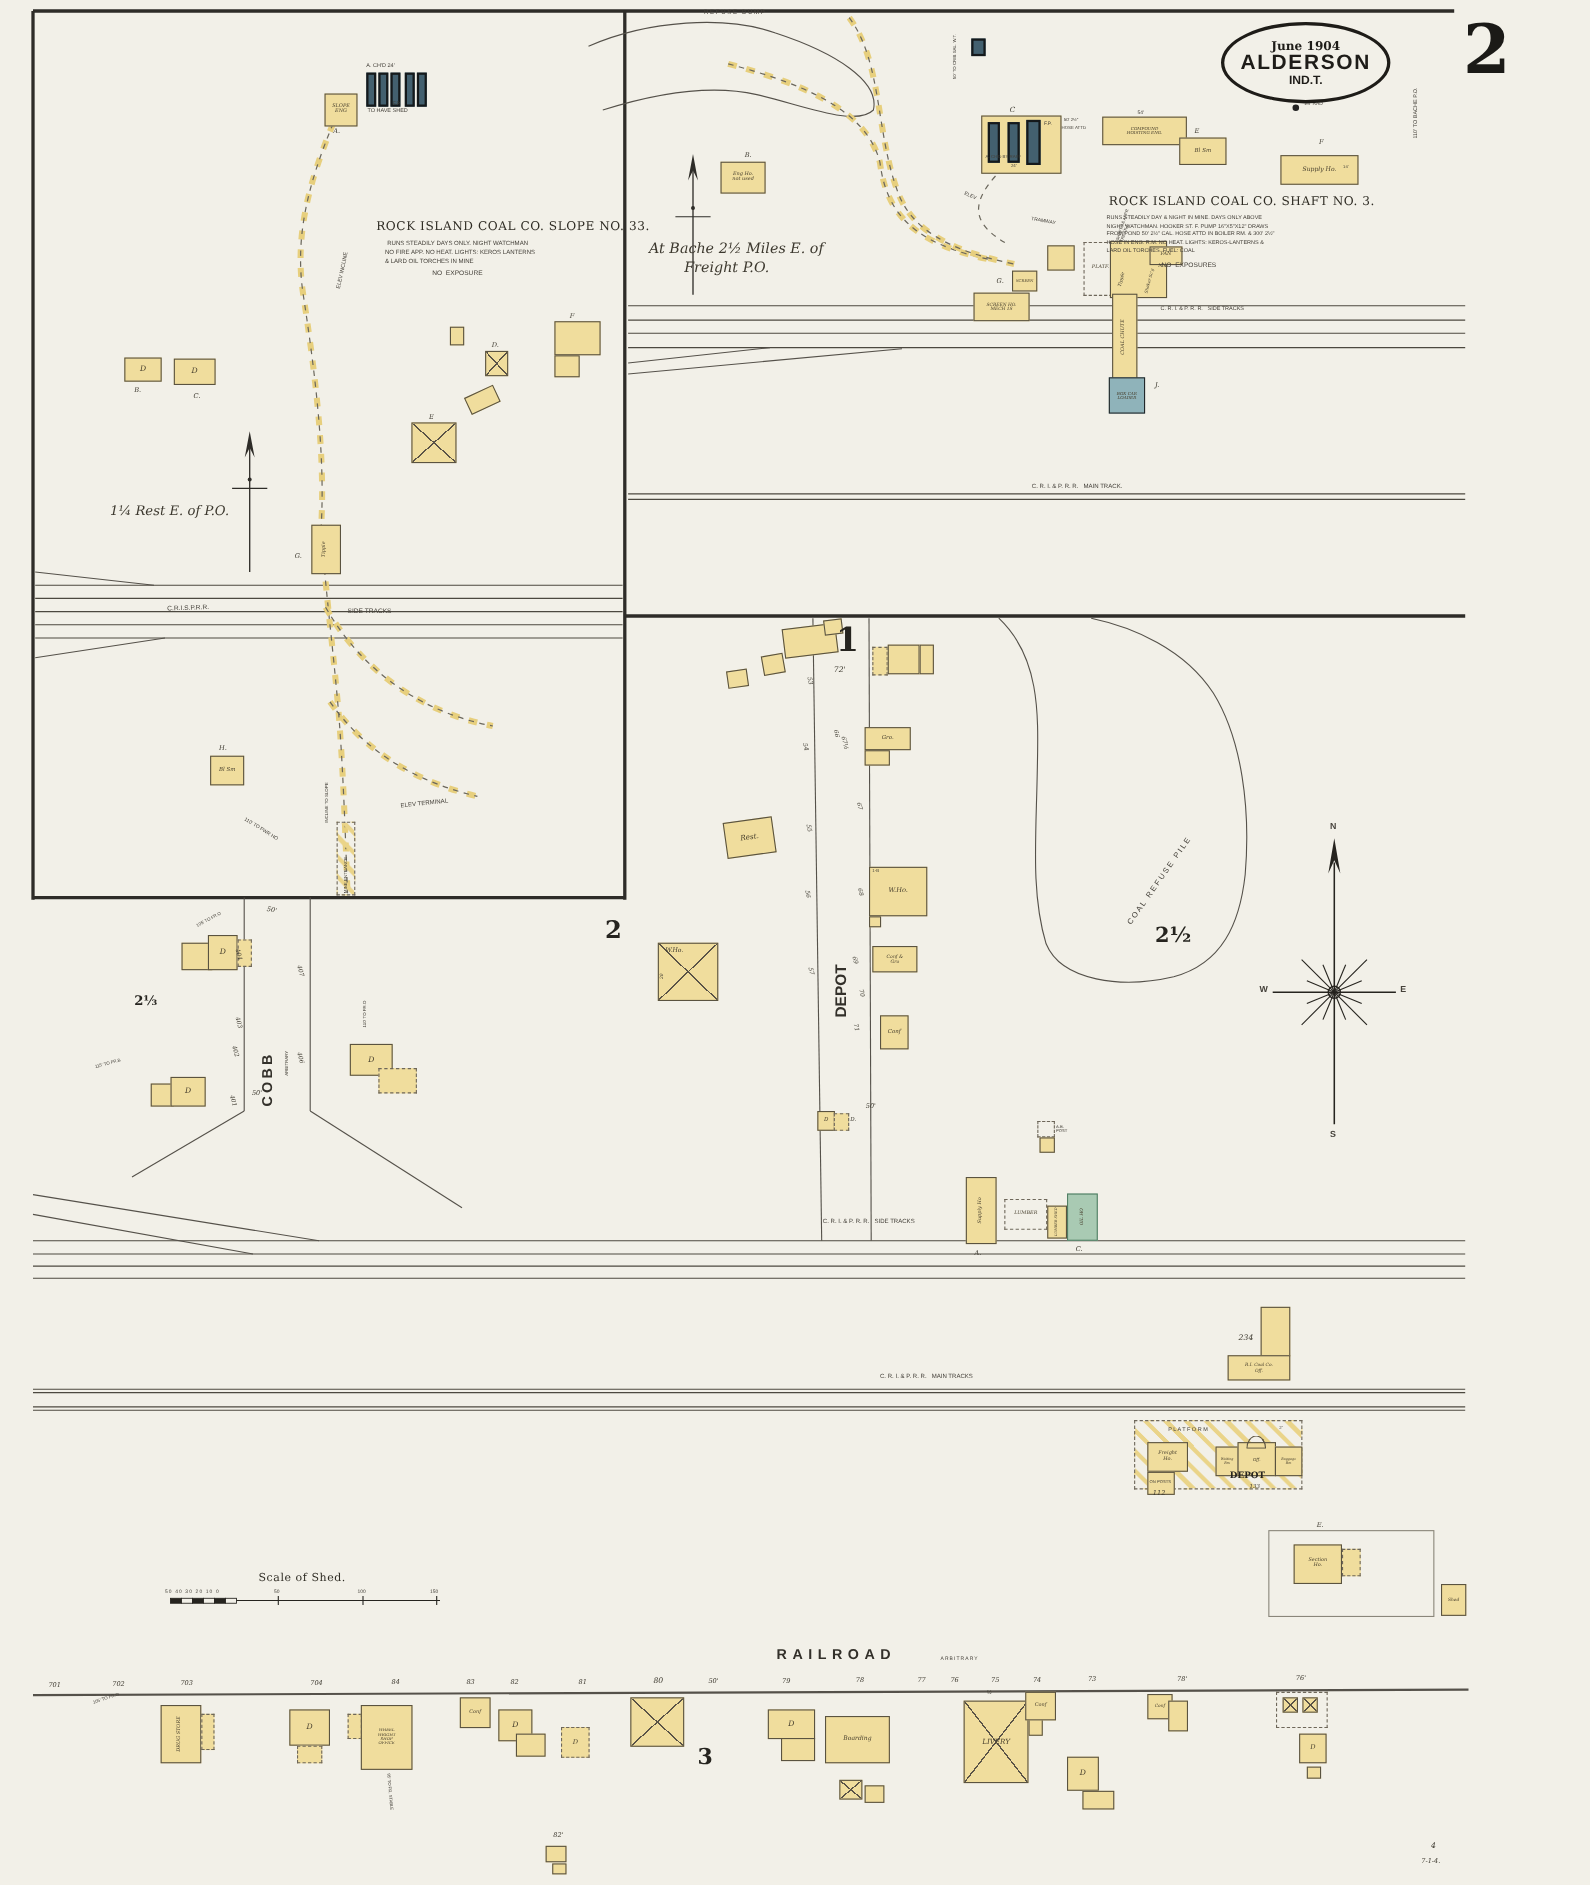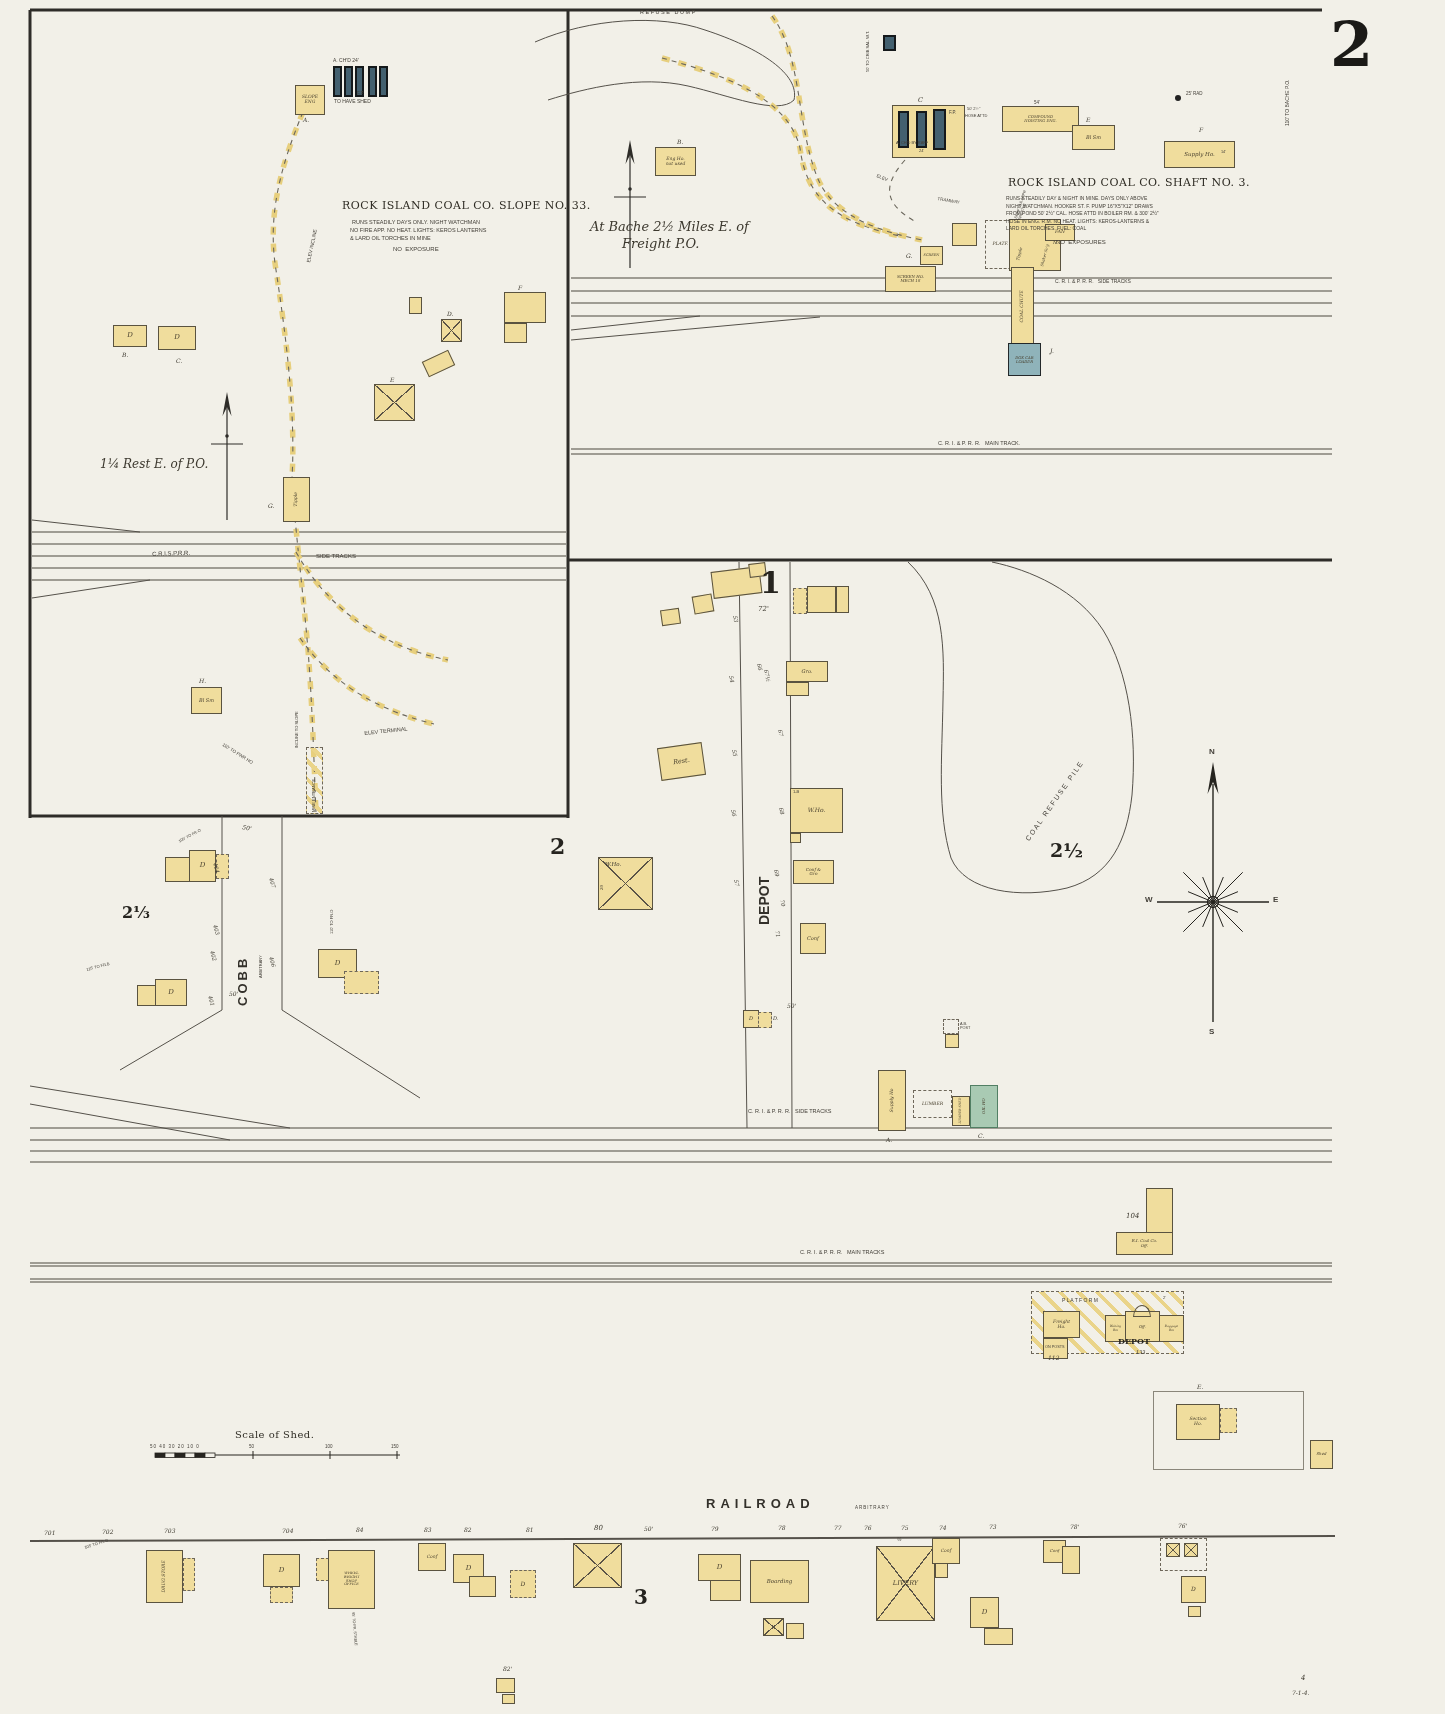--- a/index.html
+++ b/index.html
@@ -126,20 +126,25 @@
       <rect x="175" y="1453" width="10" height="4.5" fill="#26241f" stroke="#26241f" stroke-width="0.8"></rect>
       <rect x="185" y="1453" width="10" height="4.5" fill="#f2f0e8" stroke="#26241f" stroke-width="0.8"></rect>
       <rect x="195" y="1453" width="10" height="4.5" fill="#26241f" stroke="#26241f" stroke-width="0.8"></rect>
       <rect x="205" y="1453" width="10" height="4.5" fill="#f2f0e8" stroke="#26241f" stroke-width="0.8"></rect>
       <line x1="215" y1="1455" x2="400" y2="1455" stroke="#26241f" stroke-width="1"></line>
       <line x1="253" y1="1451" x2="253" y2="1459" stroke="#26241f" stroke-width="1"></line>
       <line x1="330" y1="1451" x2="330" y2="1459" stroke="#26241f" stroke-width="1"></line>
       <line x1="397" y1="1451" x2="397" y2="1459" stroke="#26241f" stroke-width="1"></line>
     </svg>
 
+  <div class="oval">
+    <div class="d1">June 1904</div>
+    <div class="d2">ALDERSON</div>
+    <div class="d3">IND.T.</div>
+  </div>
 
   <div class="pagenum">2</div>
   <div class="cmark" style="left:1301px;top:1674px;font-size:7px;">4</div>
   <div class="cmark" style="left:1292px;top:1689px;font-size:6px;">7-1-4.</div>
 <div class="lbl note" style="left: 1209px; top: 748px; font-size: 8px; font-weight: 700;">N</div>
     <div class="lbl note" style="left: 1145px; top: 896px; font-size: 8px; font-weight: 700;">W</div>
     <div class="lbl note" style="left: 1273px; top: 896px; font-size: 8px; font-weight: 700;">E</div>
     <div class="lbl note" style="left: 1209px; top: 1028px; font-size: 8px; font-weight: 700;">S</div>
     <div class="lbl ttl" style="left: 235px; top: 1429px; font-size: 10px;">Scale of Shed.</div>
     <div class="lbl note" style="left: 150px; top: 1444px; font-size: 4.5px; letter-spacing: 1px;">50 40 30 20 10 0</div>
@@ -216,35 +221,35 @@
     <div class="lbl num" style="left: 762px; top: 663px; font-size: 5.5px; transform: rotate(78deg);">66</div>
     <div class="lbl num" style="left: 769px; top: 669px; font-size: 5.5px; transform: rotate(78deg);">67½</div>
     <div class="lbl num" style="left: 783px; top: 729px; font-size: 5.5px; transform: rotate(78deg);">67</div>
     <div class="lbl num" style="left: 784px; top: 807px; font-size: 5.5px; transform: rotate(78deg);">68</div>
     <div class="lbl num" style="left: 779px; top: 869px; font-size: 5.5px; transform: rotate(78deg);">69</div>
     <div class="lbl num" style="left: 785px; top: 899px; font-size: 5.5px; transform: rotate(78deg);">70</div>
     <div class="lbl num" style="left: 780px; top: 930px; font-size: 5.5px; transform: rotate(78deg);">71</div>
     <div class="lbl street" style="left: 757px; top: 925px; font-size: 14px; transform: rotate(-90deg);">DEPOT</div>
     <div class="lbl big" style="left: 550px; top: 834px; font-size: 22px;">2</div>
     <div class="lbl big" style="left: 1050px; top: 840px; font-size: 19px;">2½</div>
-    <div class="lbl big" style="left: 122px; top: 904px; font-size: 16px;">2⅓</div>
+    <div class="lbl big" style="left: 122px; top: 904px; font-size: 12px;">2⅓</div>
     <div class="lbl big" style="left: 634px; top: 1586px; font-size: 20px;">3</div>
     <div class="lbl note" style="left: 1024px; top: 838px; font-size: 7px; transform: rotate(-55deg);">C O A L   R E F U S E   P I L E</div>
     <div class="lbl hand" style="left: 773px; top: 1016px; font-size: 5px;">D.</div>
     <div class="lbl note" style="left: 960px; top: 1022px; font-size: 3.8px;">A.B.
 POST</div>
     <div class="lbl hand" style="left: 886px; top: 1137px; font-size: 6px;">A.</div>
     <div class="lbl hand" style="left: 978px; top: 1133px; font-size: 6px;">C.</div>
     <div class="lbl note" style="left: 793px; top: 790px; font-size: 4px;">1-B</div>
     <div class="lbl hand" style="left: 605px; top: 861px; font-size: 5.5px;">W.Ho.</div>
     <div class="lbl num" style="left: 600px; top: 890px; font-size: 4px; transform: rotate(-90deg);">20</div>
     <div class="lbl num" style="left: 787px; top: 1003px; font-size: 6px;">50'</div>
     <div class="lbl note" style="left: 748px; top: 1108px; font-size: 5.5px;">C. R. I. &amp; P. R. R.   SIDE TRACKS</div>
     <div class="lbl note" style="left: 800px; top: 1249px; font-size: 5.5px;">C. R. I. &amp; P. R. R.   MAIN TRACKS</div>
-    <div class="lbl num" style="left: 1126px; top: 1213px; font-size: 7px;">104</div>
+    <div class="lbl num" style="left: 1126px; top: 1213px; font-size: 7px;">234</div>
     <div class="lbl note" style="left: 1163px; top: 1296px; font-size: 4px;">2'</div>
     <div class="lbl note" style="left: 1062px; top: 1298px; font-size: 5px;">P L A T F O R M</div>
     <div class="lbl note" style="left: 1045px; top: 1345px; font-size: 3.8px;">ON POSTS</div>
     <div class="lbl num" style="left: 1048px; top: 1355px; font-size: 6px;">112</div>
     <div class="lbl big" style="left: 1118px; top: 1337px; font-size: 8px;">DEPOT</div>
     <div class="lbl num" style="left: 1136px; top: 1350px; font-size: 5px;">133</div>
     <div class="lbl hand" style="left: 1197px; top: 1384px; font-size: 6px;">E.</div>
     <div class="lbl street" style="left: 706px; top: 1497px; font-size: 13px; letter-spacing: 5px;">RAILROAD</div>
     <div class="lbl note" style="left: 855px; top: 1505px; font-size: 4.5px; letter-spacing: 1px;">ARBITRARY</div>
     <div class="lbl street" style="left: 236px; top: 1006px; font-size: 13px; transform: rotate(-90deg); letter-spacing: 3px;">COBB</div>

